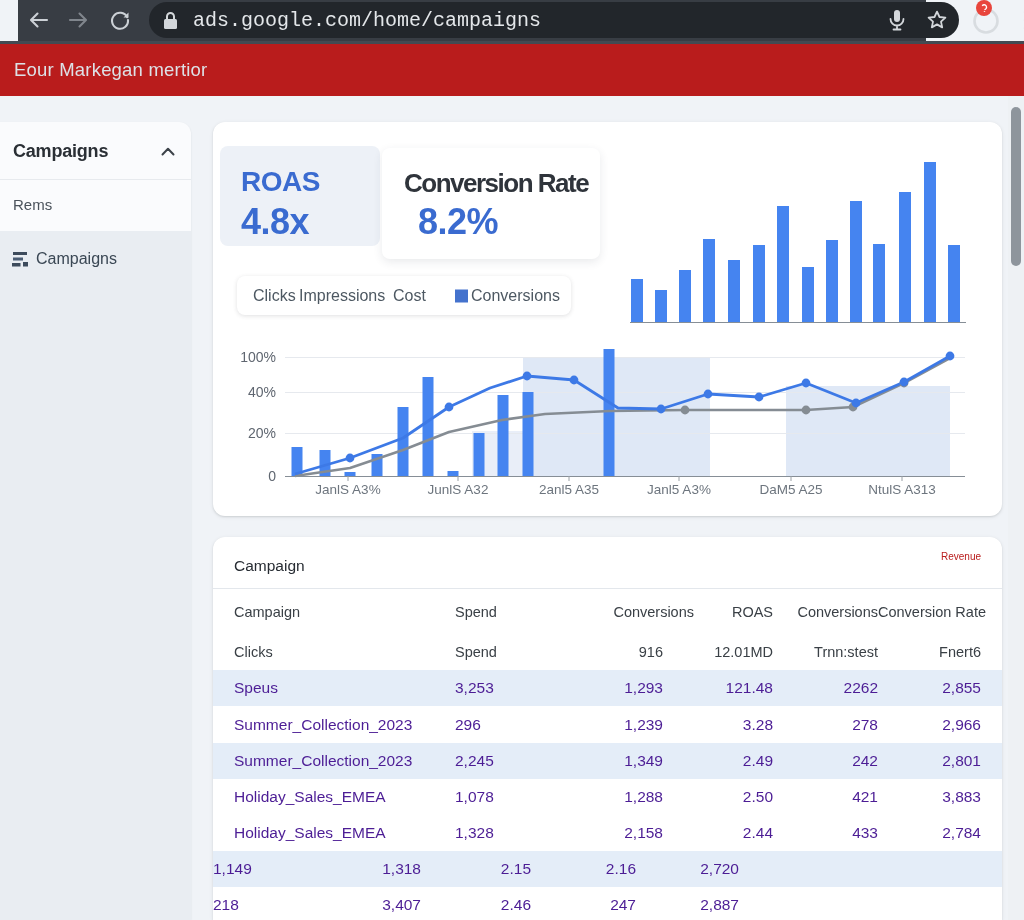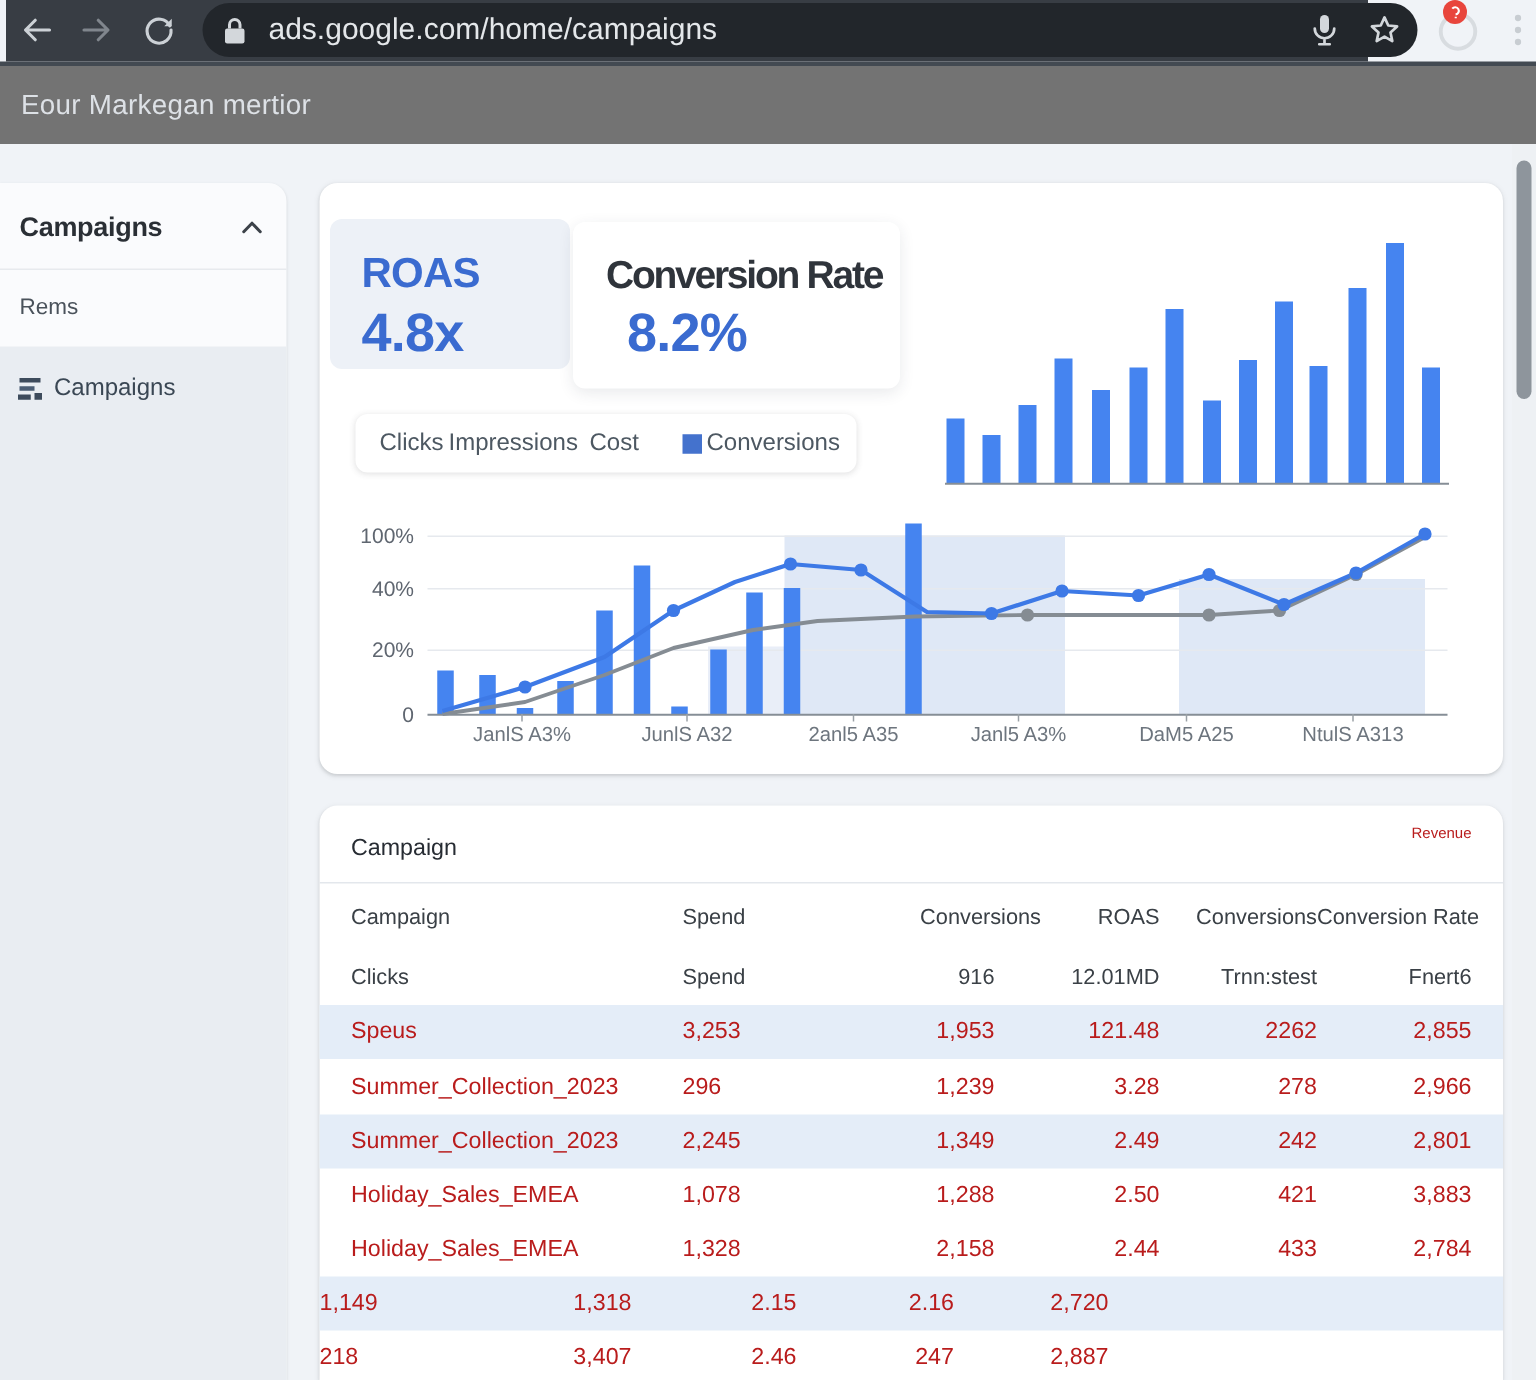--- a/index.html
+++ b/index.html
@@ -1,23 +1,23 @@
 <!DOCTYPE html>
 <html><head>
 <meta charset="utf-8">
 <style>
   * { margin:0; padding:0; box-sizing:border-box; }
   html,body { width:1024px; height:920px; overflow:hidden; }
   body { font-family:"Liberation Sans", sans-serif; background:#f0f3f7; position:relative; }
   .abs { position:absolute; }
 
   
-  #toolbar { left:4px; top:0; width:908px; height:41px; background:#383d44; }
+  #toolbar { left:18px; top:0; width:908px; height:41px; background:#383d44;font-family:Liberation Mono, monospace; }
   #sep { left:0; top:41px; width:1024px; height:3px; background:#434a52; }
-  #appbar { left:0; top:44px; width:1024px; height:52px; background:#737373; }
+  #appbar { left:0; top:44px; width:1024px; height:52px; background:#b91c1c; }
   #appbar .t { position:absolute; left:14px; top:50%; transform:translateY(-50%);
     color:#dde1e6; font-size:18.5px; letter-spacing:.2px; }
   #pill { left:131px; top:2px; width:810px; height:36px; background:#22262b; border-radius:18px; }
   #url { left:175px; top:0; height:41px; line-height:41px; color:#e4e7ea; font-size:20px; }
 
   
   #sidebar { left:0; top:122px; width:191px; height:798px; background:#fafbfd;
      border-radius:0 12px 0 0; box-shadow:0 1px 2px rgba(60,64,67,.12); }
   #sb-head { position:absolute; left:0; top:0; width:191px; height:57px; }
   #sb-head .t { position:absolute; left:13px; top:19px; font-size:18px; font-weight:700; letter-spacing:-0.2px; color:#2a2f35; }
@@ -53,21 +53,21 @@
   #tdiv { position:absolute; left:0; top:51px; width:789px; height:1px; background:#e3e7ec; }
   .trow { position:absolute; left:0; width:789px; display:flex; align-items:center; }
   .trow .c1 { width:242px; padding-left:21px; text-align:left; }
   .trow .c2 { width:104px; text-align:left; }
   .trow .c3 { width:104px; text-align:right; }
   .trow .c4 { width:110px; text-align:right; }
   .trow .c5 { width:105px; text-align:right; }
   .trow .c6 { width:124px; padding-right:21px; text-align:right; }
   .trow div { flex:none; white-space:nowrap; }
   .hrow { font-size:14.5px; color:#3a4046; }
-  .drow { font-size:15.5px; color:#b91c1c; }
+  .drow { font-size:15.5px; color:#4c1d95; }
   .rowblue { background:#e4edf8; }
 
   
   #sbar-track { left:1008px; top:96px; width:16px; height:824px; background:#eef1f4; }
   #sbar-thumb { left:1011px; top:107px; width:10px; height:159px; background:#8e959c; border-radius:5px; }
 </style>
 </head>
 <body>
 
   <div id="toolbar" class="abs">
@@ -259,21 +259,21 @@
       <div class="c1">Clicks</div>
       <div class="c2">Spend</div>
       <div class="c3">916</div>
       <div class="c4">12.01MD</div>
       <div class="c5">Trnn:stest</div>
       <div class="c6">Fnert6</div>
     </div>
     <div class="trow drow rowblue" style="top:133px; height:36px;">
       <div class="c1">Speus</div>
       <div class="c2">3,253</div>
-      <div class="c3">1,953</div>
+      <div class="c3">1,293</div>
       <div class="c4">121.48</div>
       <div class="c5">2262</div>
       <div class="c6">2,855</div>
     </div>
     <div class="trow drow" style="top:169px; height:37px;">
       <div class="c1">Summer_Collection_2023</div>
       <div class="c2">296</div>
       <div class="c3">1,239</div>
       <div class="c4">3.28</div>
       <div class="c5">278</div>

